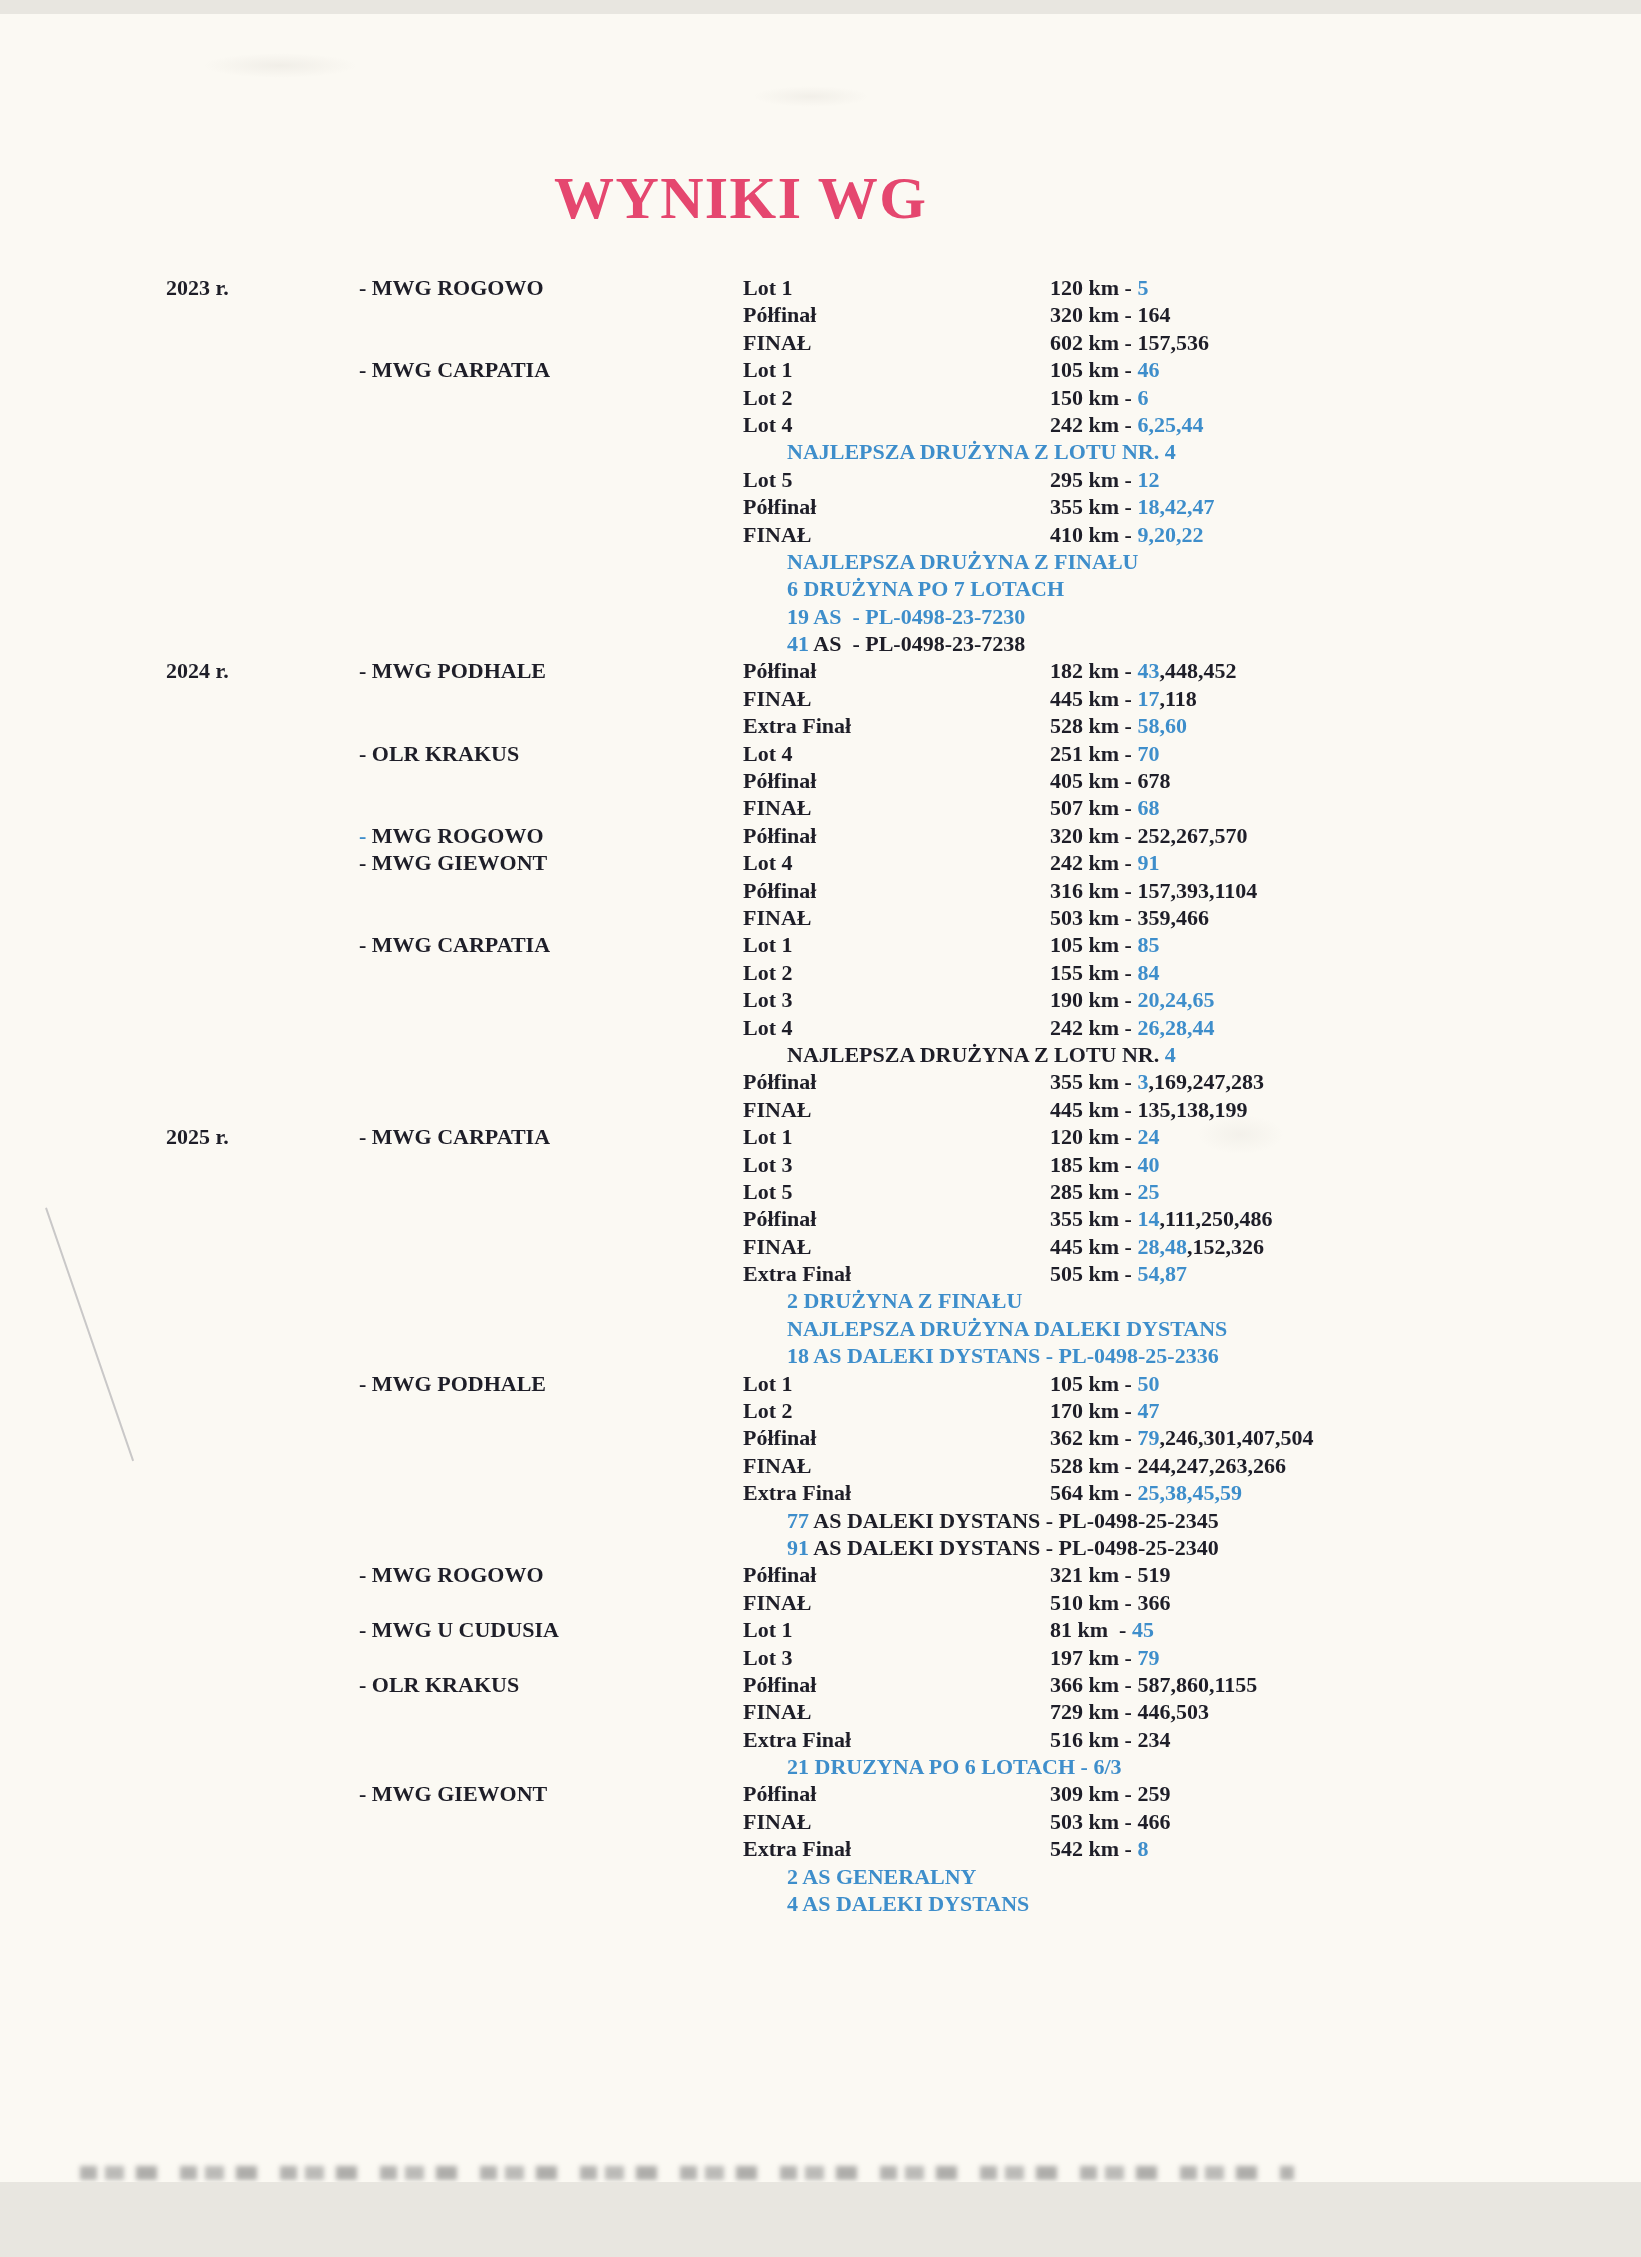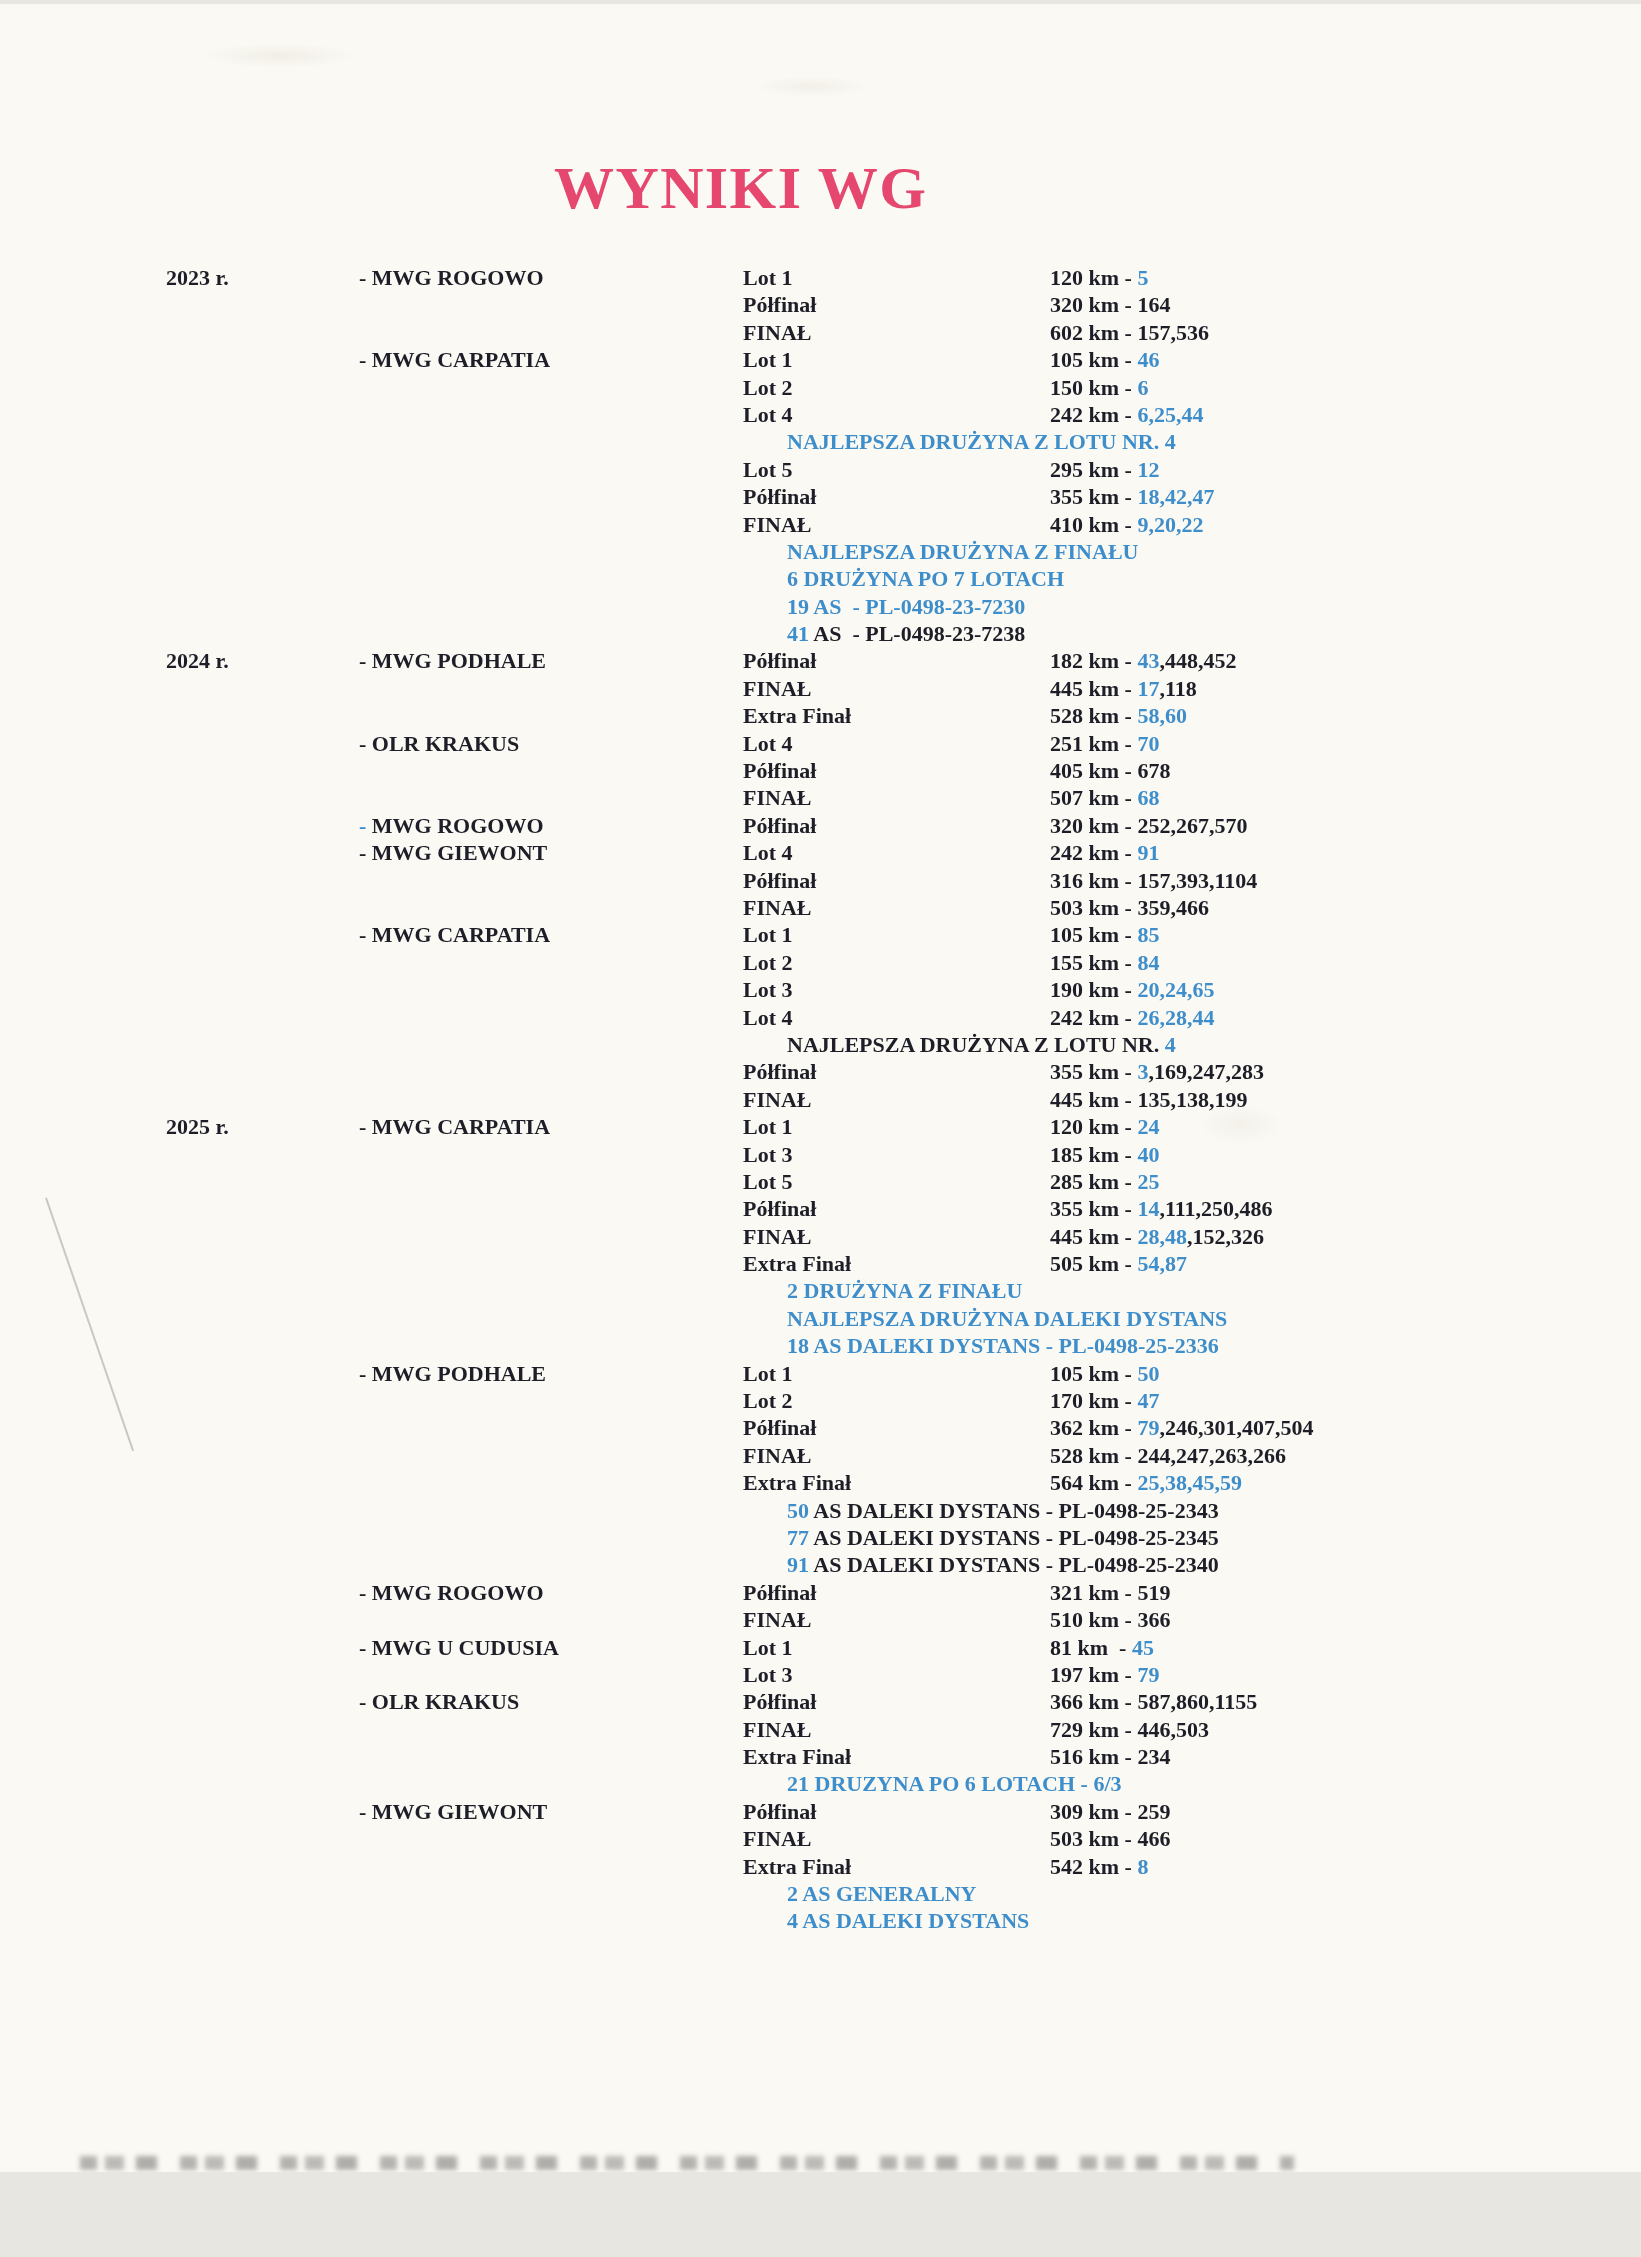--- a/index.html
+++ b/index.html
@@ -1,19 +1,19 @@
 <!DOCTYPE html>
 <html><head>
 <meta charset="utf-8">
 <style>
   html,body{margin:0;padding:0;background:#e8e6e0;}
   .page{
     position:relative;
     width:1641px;height:2168px;
-    margin:4px auto;
+    margin:14px auto;
     background:var(--paper,#fbf9f3);
     font-family:"Liberation Serif","DejaVu Serif",serif;
     font-weight:700;
     color:var(--ink,#1e1e28);
     overflow:hidden;
   }
   .title{
     position:absolute;left:554px;top:151px;
     font-size:60px;line-height:1.1;
     letter-spacing:1.4px;
@@ -98,21 +98,20 @@
       <div class="row"><span class="c-event">FINAŁ</span><span class="c-val"><span class="sk">445 km - </span><span class="sb">28,48</span><span class="sk">,152,326</span></span></div>
       <div class="row"><span class="c-event">Extra Finał</span><span class="c-val"><span class="sk">505 km - </span><span class="sb">54,87</span></span></div>
       <div class="row"><span class="c-note"><span class="sb">2 DRUŻYNA Z FINAŁU</span></span></div>
       <div class="row"><span class="c-note"><span class="sb">NAJLEPSZA DRUŻYNA DALEKI DYSTANS</span></span></div>
       <div class="row"><span class="c-note"><span class="sb">18 AS DALEKI DYSTANS - PL-0498-25-2336</span></span></div>
       <div class="row"><span class="c-club"><span class="sk">- </span><span class="sk">MWG PODHALE</span></span><span class="c-event">Lot 1</span><span class="c-val"><span class="sk">105 km - </span><span class="sb">50</span></span></div>
       <div class="row"><span class="c-event">Lot 2</span><span class="c-val"><span class="sk">170 km - </span><span class="sb">47</span></span></div>
       <div class="row"><span class="c-event">Półfinał</span><span class="c-val"><span class="sk">362 km - </span><span class="sb">79</span><span class="sk">,246,301,407,504</span></span></div>
       <div class="row"><span class="c-event">FINAŁ</span><span class="c-val"><span class="sk">528 km - 244,247,263,266</span></span></div>
       <div class="row"><span class="c-event">Extra Finał</span><span class="c-val"><span class="sk">564 km - </span><span class="sb">25,38,45,59</span></span></div>
-      <div class="row"><span class="c-note"><span class="sb">50</span><span class="sk"> AS DALEKI DYSTANS - PL-0498-25-2343</span></span></div>
       <div class="row"><span class="c-note"><span class="sb">77</span><span class="sk"> AS DALEKI DYSTANS - PL-0498-25-2345</span></span></div>
       <div class="row"><span class="c-note"><span class="sb">91</span><span class="sk"> AS DALEKI DYSTANS - PL-0498-25-2340</span></span></div>
       <div class="row"><span class="c-club"><span class="sk">- </span><span class="sk">MWG ROGOWO</span></span><span class="c-event">Półfinał</span><span class="c-val"><span class="sk">321 km - 519</span></span></div>
       <div class="row"><span class="c-event">FINAŁ</span><span class="c-val"><span class="sk">510 km - 366</span></span></div>
       <div class="row"><span class="c-club"><span class="sk">- </span><span class="sk">MWG U CUDUSIA</span></span><span class="c-event">Lot 1</span><span class="c-val"><span class="sk">81 km  - </span><span class="sb">45</span></span></div>
       <div class="row"><span class="c-event">Lot 3</span><span class="c-val"><span class="sk">197 km - </span><span class="sb">79</span></span></div>
       <div class="row"><span class="c-club"><span class="sk">- </span><span class="sk">OLR KRAKUS</span></span><span class="c-event">Półfinał</span><span class="c-val"><span class="sk">366 km - 587,860,1155</span></span></div>
       <div class="row"><span class="c-event">FINAŁ</span><span class="c-val"><span class="sk">729 km - 446,503</span></span></div>
       <div class="row"><span class="c-event">Extra Finał</span><span class="c-val"><span class="sk">516 km - 234</span></span></div>
       <div class="row"><span class="c-note"><span class="sb">21 DRUZYNA PO 6 LOTACH - 6/3</span></span></div>

